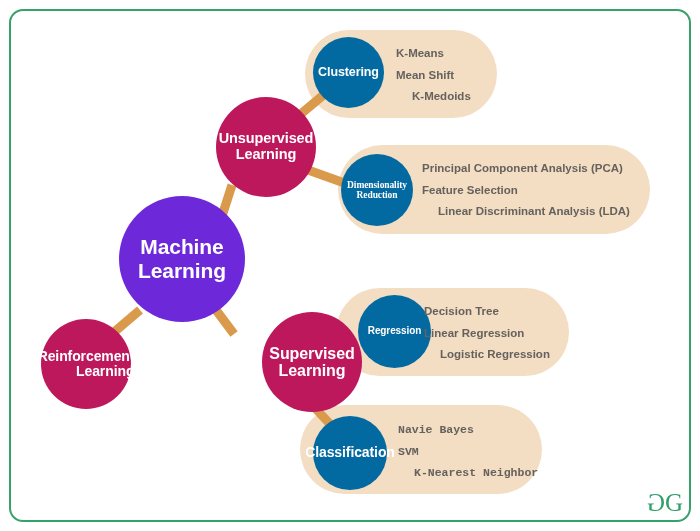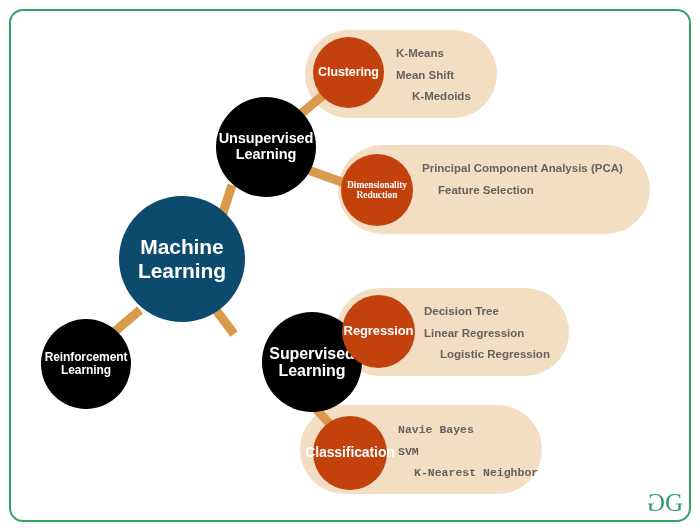--- a/index.html
+++ b/index.html
@@ -47,33 +47,33 @@
     align-items: center;
     justify-content: center;
     text-align: center;
     color: #ffffff;
     font-weight: bold;
     line-height: 1.08;
     box-sizing: border-box;
     letter-spacing: -0.1px;
   }
   .node-root {
-    background: #0c4a6e;
+    background: #6d28d9;
     font-size: 21px;
     line-height: 1.12;
   }
-  .node-branch { background: #000000; }
-  .node-leaf   { background: #c2410c; }
+  .node-branch { background: #be185d; }
+  .node-leaf   { background: #0369a1; }
 
   .f-unsup  { font-size: 14.5px; }
   .f-sup    { font-size: 16px; margin-left: 44px; }
-  .f-reinf  { font-size: 12px; }
+  .f-reinf  { font-size: 14px; text-align: right; }
   .f-clus   { font-size: 12.5px; }
   .f-dim    { font-size: 9.5px; line-height: 1.1; font-family: Liberation Serif, serif; }
-  .f-reg    { font-size: 13px; }
+  .f-reg    { font-size: 10px; margin-left: 16px; }
   .f-class  { font-size: 14px; }
 
   
   .items {
     position: absolute;
     color: #65625e;
     font-size: 11.5px;
     font-weight: bold;
     line-height: 1;
   }
@@ -181,20 +181,21 @@
 
   <div class="items" style="left:396px; top:48px;">
     <div class="item">K-Means</div>
     <div class="item">Mean Shift</div>
     <div class="item">K-Medoids</div>
   </div>
 
   <div class="items" style="left:422px; top:163px;">
     <div class="item">Principal Component Analysis (PCA)</div>
     <div class="item">Feature Selection</div>
+    <div class="item">Linear Discriminant Analysis (LDA)</div>
   </div>
 
   <div class="items" style="left:424px; top:306px;">
     <div class="item">Decision Tree</div>
     <div class="item">Linear Regression</div>
     <div class="item">Logistic Regression</div>
   </div>
 
   <div class="items" style="left:398px; top:424px;font-family:Liberation Mono, monospace;">
     <div class="item">Navie Bayes</div>

